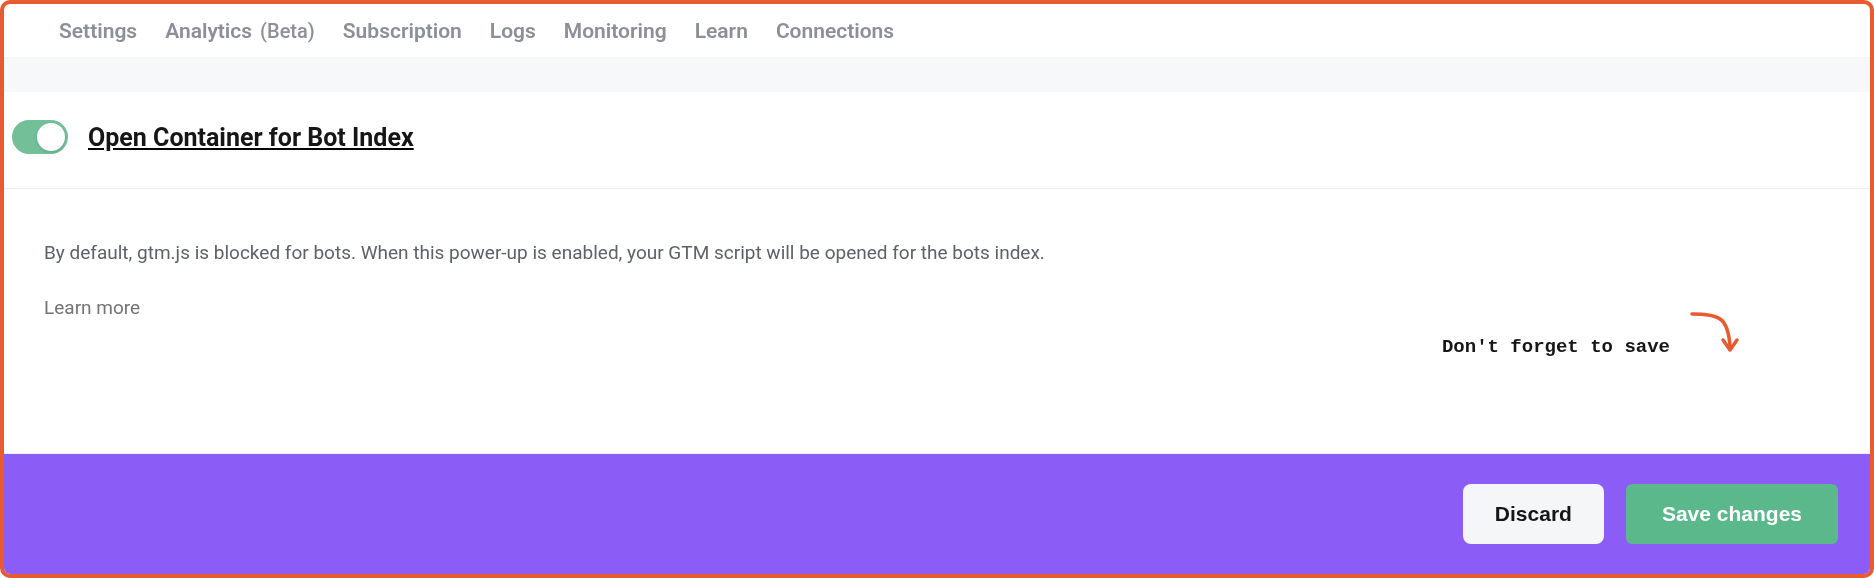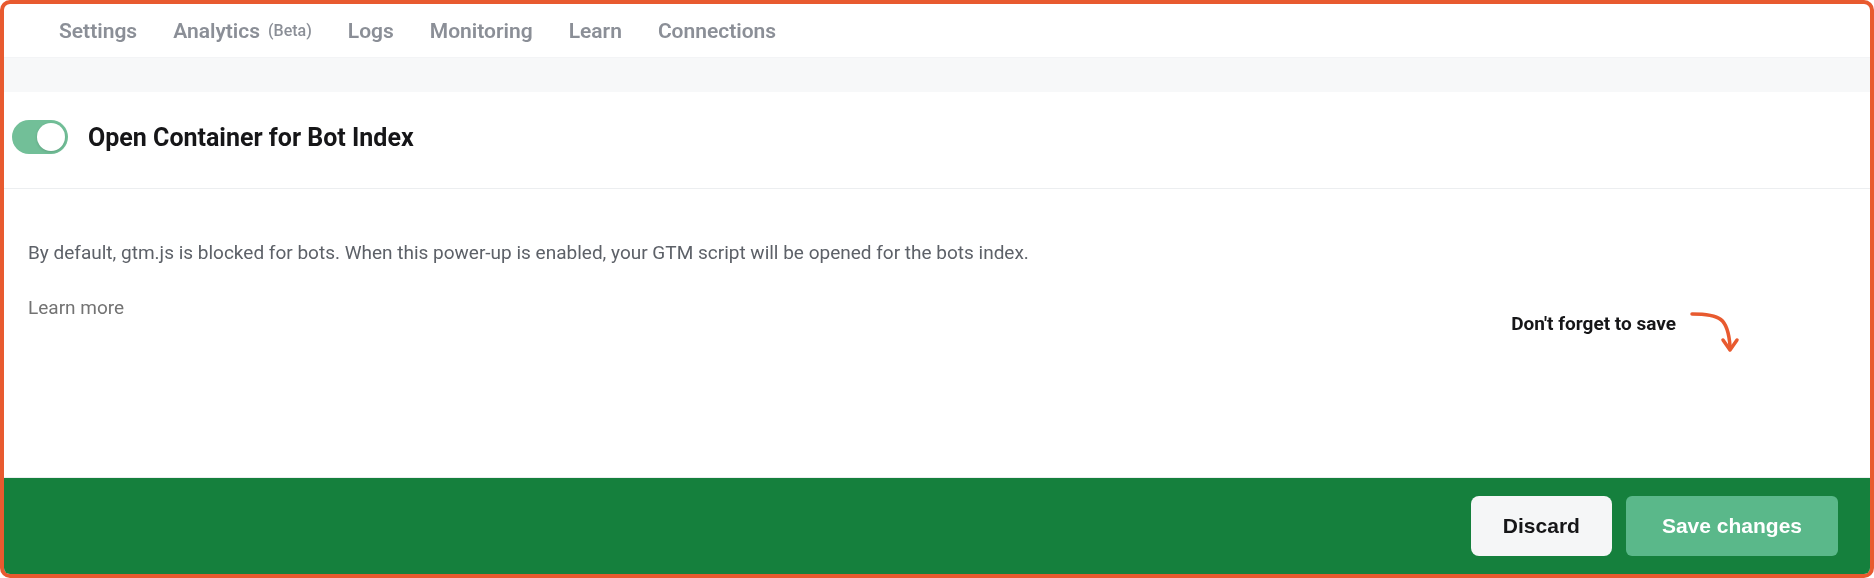--- a/index.html
+++ b/index.html
@@ -13,42 +13,42 @@
       width: 1874px;
       height: 578px;
       border: 4px solid #e85a2f;
       border-radius: 10px;
       overflow: hidden;
       position: relative;
     }
     .tabs {
       display: flex;
       align-items: center;
-      gap: 36px;
+      gap: 28px;
       padding: 0 55px;
       height: 54px;
       border-bottom: 1px solid #f3f4f6;
     }
     .tab {
       display: flex;
       align-items: center;
       gap: 8px;
       font-size: 21px;
       font-weight: 600;
       color: #8b8f97;
       cursor: pointer;
       height: 100%;
       white-space: nowrap;
     }
     .tab.active {
       color: #3aa5f2;
       border-bottom: 3px solid #3aa5f2;
     }
     .tab .beta {
-      font-size: 16px;
+      font-size: 20px;
       font-weight: 500;
       color: #8b8f97;
     }
     .badge {
       background: #5ab88a;
       color: #fff;
       border-radius: 6px;
       padding: 1px 8px;
       font-size: 17px;
       font-weight: 600;
@@ -58,20 +58,21 @@
       background: #f7f8f9;
       height: 34px;
       width: 100%;
     }
     .feature-header {
       display: flex;
       align-items: center;
       gap: 20px;
       padding: 28px 8px 34px 8px;
       border-bottom: 1px solid #eceef0;
+      text-decoration: underline;
     }
     .toggle {
       width: 56px;
       height: 34px;
       background: #72bf98;
       border-radius: 20px;
       position: relative;
       cursor: pointer;
       flex-shrink: 0;
     }
@@ -84,66 +85,67 @@
       background: #fff;
       border-radius: 50%;
       box-shadow: 0 1px 3px rgba(0,0,0,0.15);
     }
     .feature-title {
       font-size: 25px;
       font-weight: 700;
       color: #161618;
     }
     .feature-body {
-      padding: 50px 32px 30px 24px;
+      padding: 50px 32px 30px 40px;
     }
     .description {
       font-size: 19px;
       color: #5d6168;
       margin-bottom: 28px;
       line-height: 1.5;
     }
     .learn-more {
       font-size: 19px;
       color: #737373;
       text-decoration: none;
       cursor: pointer;
       display: inline-block;
     }
     .reminder-wrap {
       position: absolute;
       top: 306px;
       right: 130px;
       display: flex;
-      align-items: flex-start;
-      gap: 14px;
+      align-items: flex-end;
+      gap: 20px;
+      font-family: Liberation Mono, monospace;
     }
     .reminder-text {
       font-size: 19px;
       font-weight: 700;
       color: #161618;
       white-space: nowrap;
       padding-top: 2px;
     }
     .reminder-arrow {
       width: 50px;
       height: 48px;
       flex-shrink: 0;
     }
     .footer {
       position: absolute;
       bottom: 0;
       left: 0;
       right: 0;
       border-top: 1px solid #eceef0;
-      padding: 18px 32px;
+      padding: 30px 32px;
       display: flex;
       justify-content: flex-end;
-      gap: 14px;
-      background: #15803d;
+      gap: 22px;
+      background: #8b5cf6;
     }
     .btn {
       border: none;
       border-radius: 8px;
       font-size: 21px;
       font-weight: 600;
       padding: 18px 32px;
       cursor: pointer;
     }
     .btn-discard {
@@ -162,20 +164,23 @@
 
 <div class="tabs">
   <div class="tab">
     <span>Settings</span>
   </div>
   <div class="tab">
     <span>Analytics</span>
     <span class="beta">(Beta)</span>
   </div>
   <div class="tab">
+    <span>Subscription</span>
+  </div>
+  <div class="tab">
     <span>Logs</span>
   </div>
   <div class="tab">
     <span>Monitoring</span>
   </div>
   <div class="tab">
     <span>Learn</span>
   </div>
   <div class="tab">
     <span>Connections</span>

